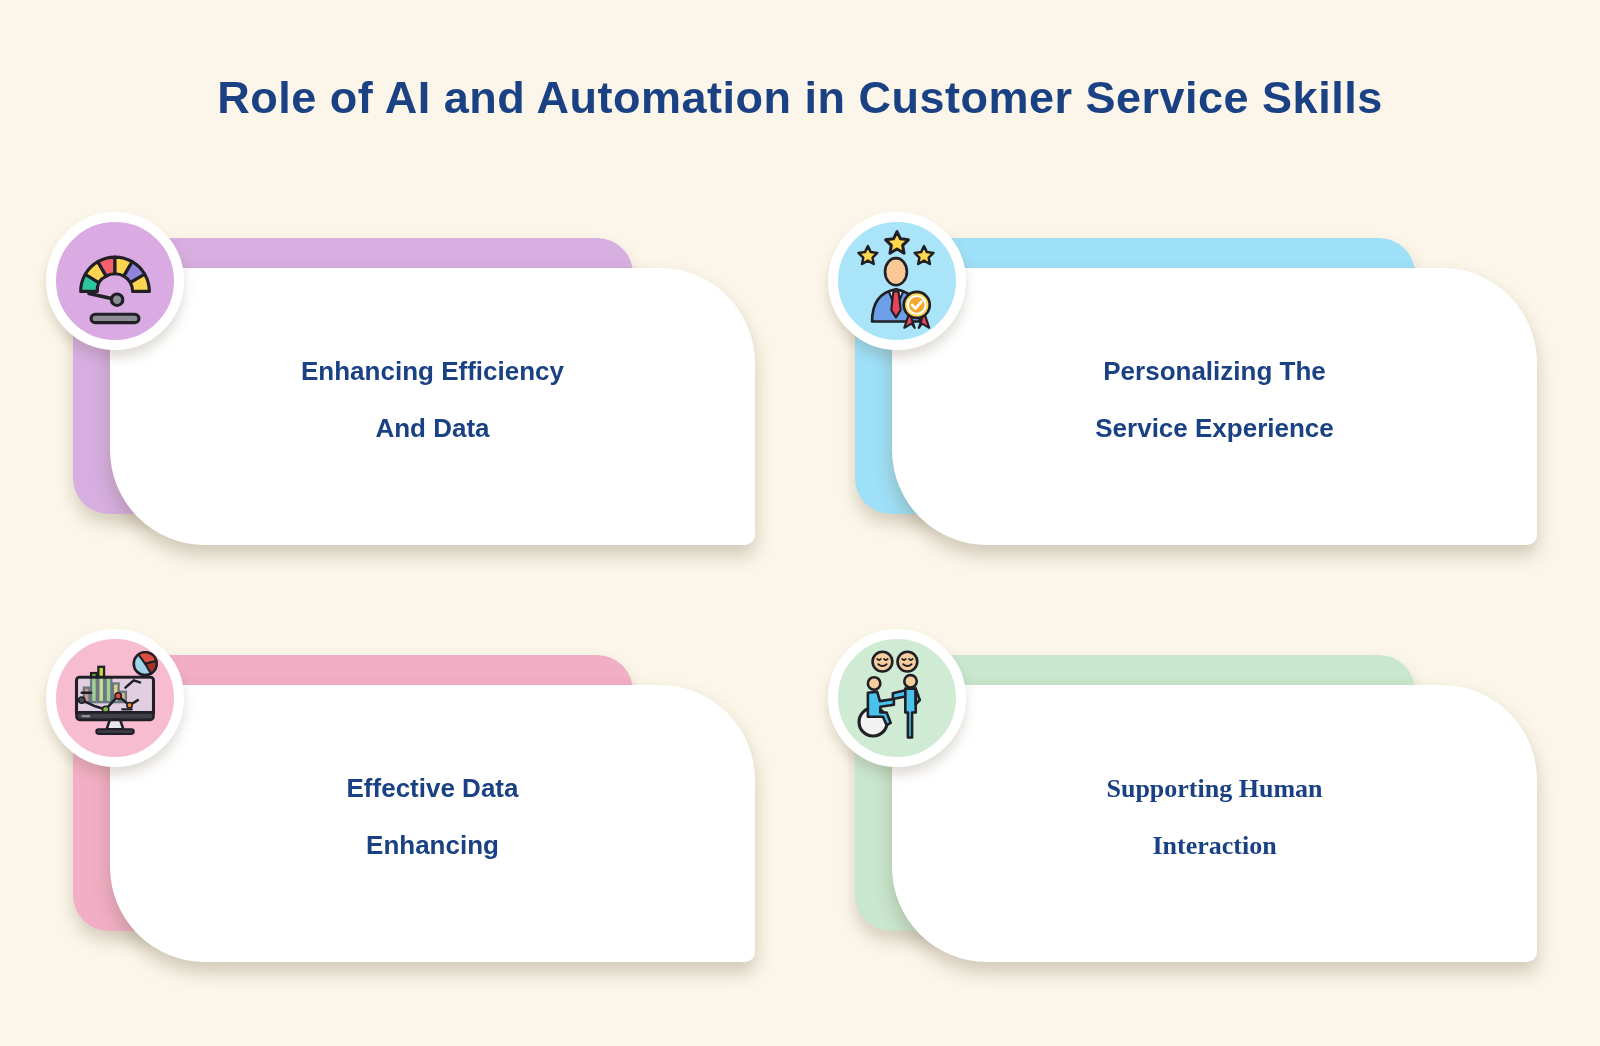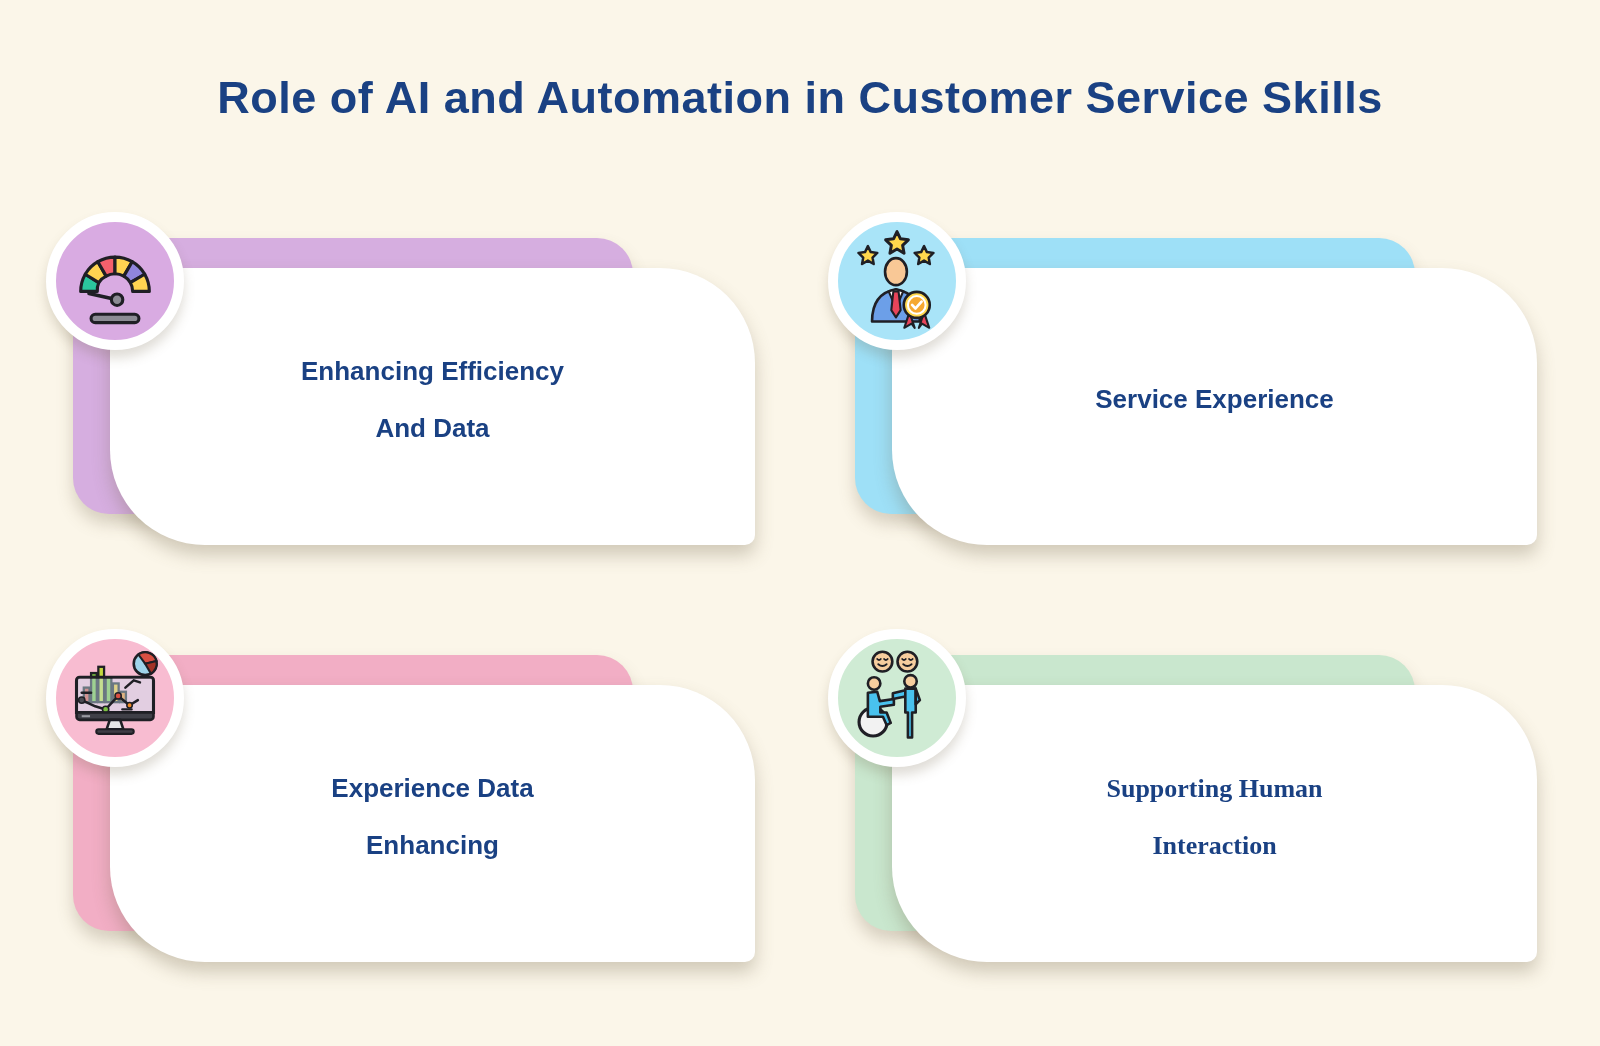--- a/index.html
+++ b/index.html
@@ -97,20 +97,21 @@
         <circle cx="52" cy="68" r="5.5" fill="#8C8C94" stroke="#1f1f25" stroke-width="3"></circle>
         <path d="M31,82 h38 a3.5,3.5 0 0 1 0,8 h-38 a4,4 0 0 1 0,-8 z" fill="#8C8C94" stroke="#1f1f25" stroke-width="3" stroke-linejoin="round"></path>
       </svg>
     </div>
   </div>
 
   <div class="card-group cg1">
     <div class="tab" style="background: rgb(158, 224, 247);"></div>
     <div class="panel">
       <div class="label">
+        <span>Personalizing The</span>
         <span>Service Experience</span>
       </div>
     </div>
     <div class="badge" style="background: rgb(169, 228, 248);">
       <svg viewBox="0 0 100 100">
         <g fill="#FFD84D" stroke="#1f1f25" stroke-width="2.5" stroke-linejoin="round">
           <polygon transform="translate(22,26) scale(0.95)" points="0,-10 -2.9,-4 -9.5,-3.1 -4.7,1.5 -5.9,8.1 0,4.6 5.9,8.1 4.7,1.5 9.5,-3.1 2.9,-4"></polygon>
           <polygon transform="translate(50,14) scale(1.15)" points="0,-10 -2.9,-4 -9.5,-3.1 -4.7,1.5 -5.9,8.1 0,4.6 5.9,8.1 4.7,1.5 9.5,-3.1 2.9,-4"></polygon>
           <polygon transform="translate(76,26) scale(0.95)" points="0,-10 -2.9,-4 -9.5,-3.1 -4.7,1.5 -5.9,8.1 0,4.6 5.9,8.1 4.7,1.5 9.5,-3.1 2.9,-4"></polygon>
         </g>
@@ -126,21 +127,21 @@
         <circle cx="69" cy="73" r="8.5" fill="#F5A831" stroke="#FFFFFF" stroke-width="2"></circle>
         <polyline points="64.5,73 67.8,76.4 73.6,69.8" fill="none" stroke="#FFFFFF" stroke-width="2.6" stroke-linecap="round" stroke-linejoin="round"></polyline>
       </svg>
     </div>
   </div>
 
   <div class="card-group cg2">
     <div class="tab" style="background: rgb(242, 174, 197);"></div>
     <div class="panel">
       <div class="label">
-        <span>Experience Data</span>
+        <span>Effective Data</span>
         <span>Enhancing</span>
       </div>
     </div>
     <div class="badge" style="background: rgb(248, 188, 209);">
       <svg viewBox="0 0 100 100">
         <circle cx="79" cy="17" r="11" fill="#9FD4EA" stroke="#1f1f25" stroke-width="2.5"></circle>
         <path d="M79,17 L72.5,8.2 A11,11 0 0 1 89.8,14.5 Z" fill="#D94F43" stroke="#1f1f25" stroke-width="2"></path>
         <path d="M79,17 L89.8,14.5 A11,11 0 0 1 84.5,26.5 Z" fill="#A33327" stroke="#1f1f25" stroke-width="2"></path>
         <g stroke="#1f1f25" stroke-width="2.2">
           <rect x="20" y="40" width="5.5" height="14" fill="#D94F43"></rect>

